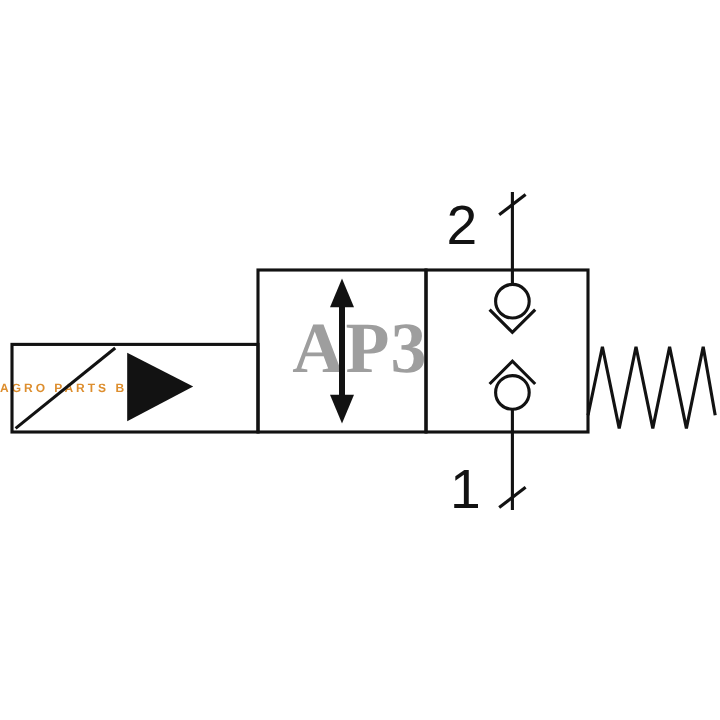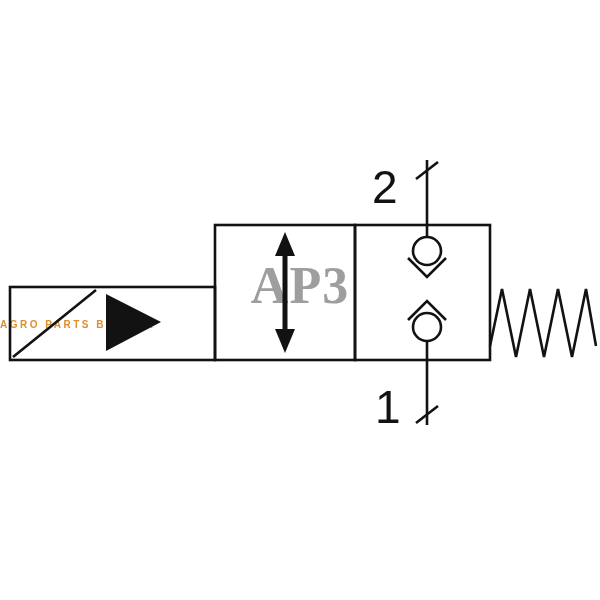--- a/index.html
+++ b/index.html
@@ -13,21 +13,21 @@
     overflow: hidden;
   }
   .wm-logo {
     position: absolute;
     left: 0;
     width: 600px;
     top: 260px;
     text-align: center;
     font-family: "Liberation Serif", serif;
     font-weight: bold;
-    font-size: 52px;
+    font-size: 60px;
     line-height: 1;
     color: #9e9e9e;
     letter-spacing: 1px;
   }
   .wm-sub {
     position: absolute;
     left: 0;
     width: 518px;
     top: 319px;
     text-align: left;

